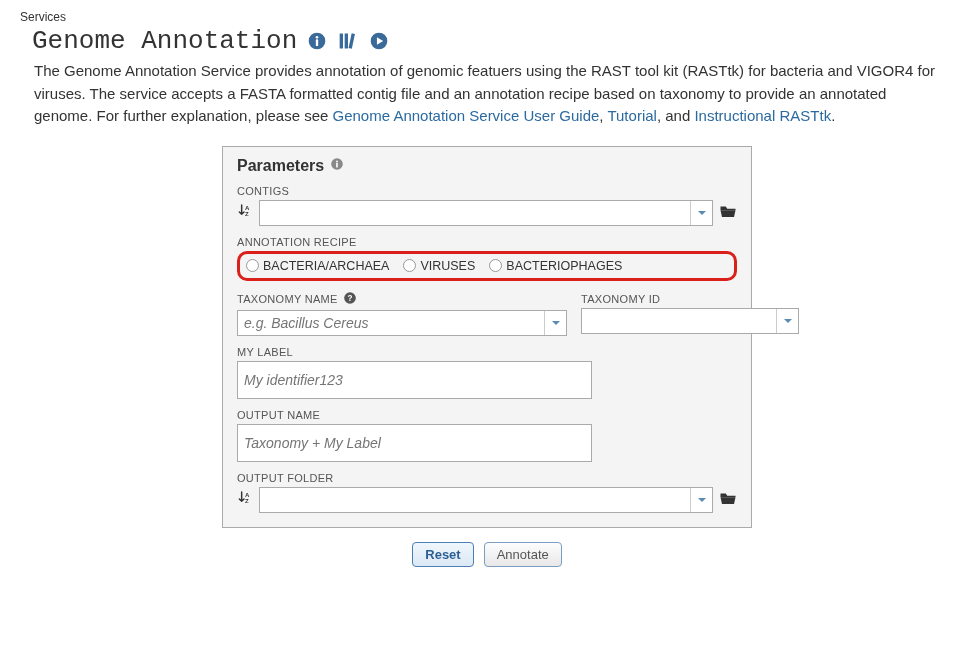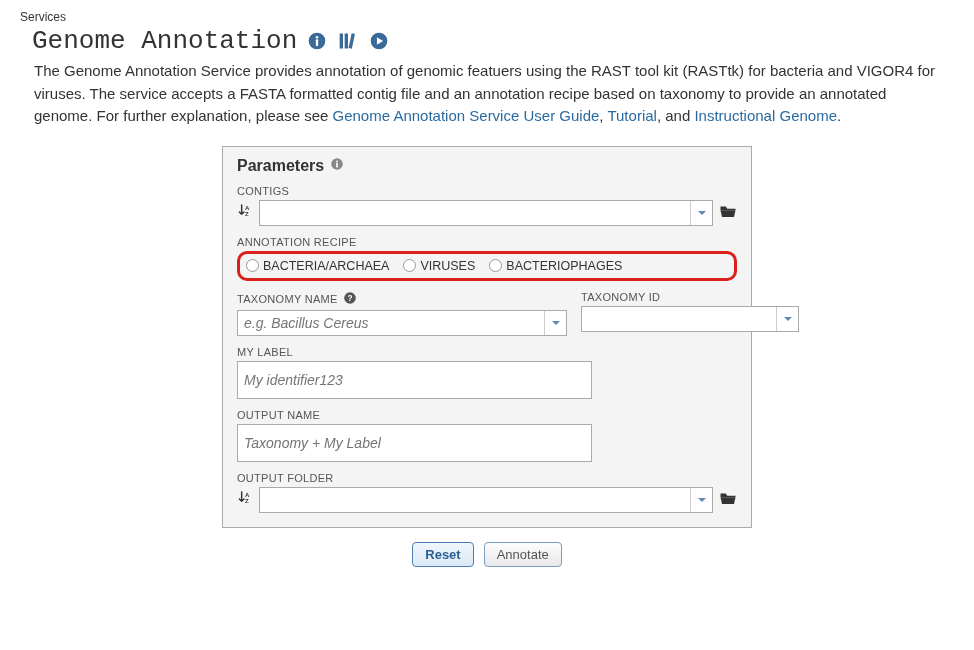--- a/index.html
+++ b/index.html
@@ -120,21 +120,21 @@
     gap: 4px;
     font-size: 12.5px;
     color:#333;
   }
   .radio-circle {
     width: 13px; height: 13px;
     border: 1.5px solid #999;
     border-radius: 50%;
     background: #fff;
   }
-  .tax-row { display: flex; gap: 14px; align-items: flex-start; }
+  .tax-row { display: flex; gap: 14px; align-items: center; }
   .tax-name-col { flex: 0 0 330px; }
   .tax-id-col { flex: 0 0 150px; margin-left:auto;}
   .textfield {
     background:#fff;
     border:1px solid #aaa;
     height:38px;
     width:100%;
     padding:3px 6px;
     font-size:14px;
     font-style:italic;
@@ -192,21 +192,21 @@
           <path d="M9.5 7.5 L17 12 L9.5 16.5 Z" fill="#fff"></path>
         </svg>
     </span>
   </div>
 </div>
 
 <p class="description">
   <span>The Genome Annotation Service provides annotation of genomic featuers using the RAST tool kit (RASTtk) for bacteria and VIGOR4 for viruses. The service accepts a FASTA formatted contig file and an annotation recipe based on taxonomy to provide an annotated genome. For further explanation, please see </span>
   <a href="#">Genome Annotation Service User Guide</a><span>, </span>
   <a href="#">Tutorial</a><span>, and </span>
-  <a href="#">Instructional Genome</a><span>.</span>
+  <a href="#">Instructional RASTtk</a><span>.</span>
 </p>
 
 <div class="panel">
   <div class="panel-header">
     <span>Parameters</span>
     <span class="help-icon">
       <svg width="14" height="14" viewBox="0 0 24 24">
           <circle cx="12" cy="12" r="10" fill="#888"></circle>
           <circle cx="12" cy="7.5" r="1.6" fill="#fff"></circle>
           <rect x="10.6" y="10" width="2.8" height="8" rx="1" fill="#fff"></rect>

